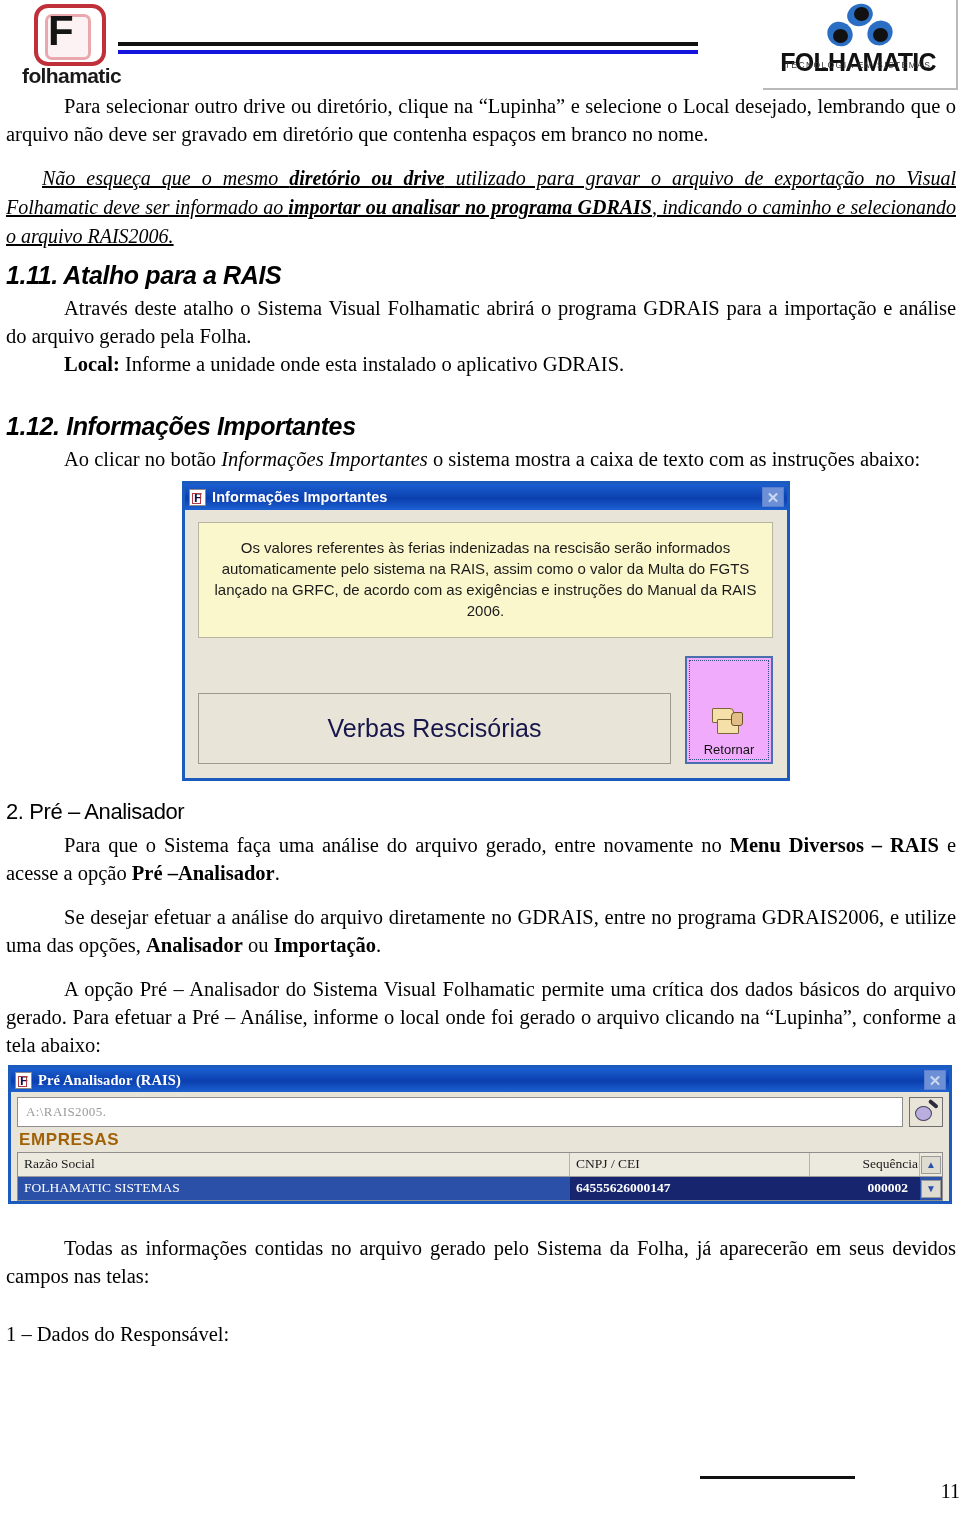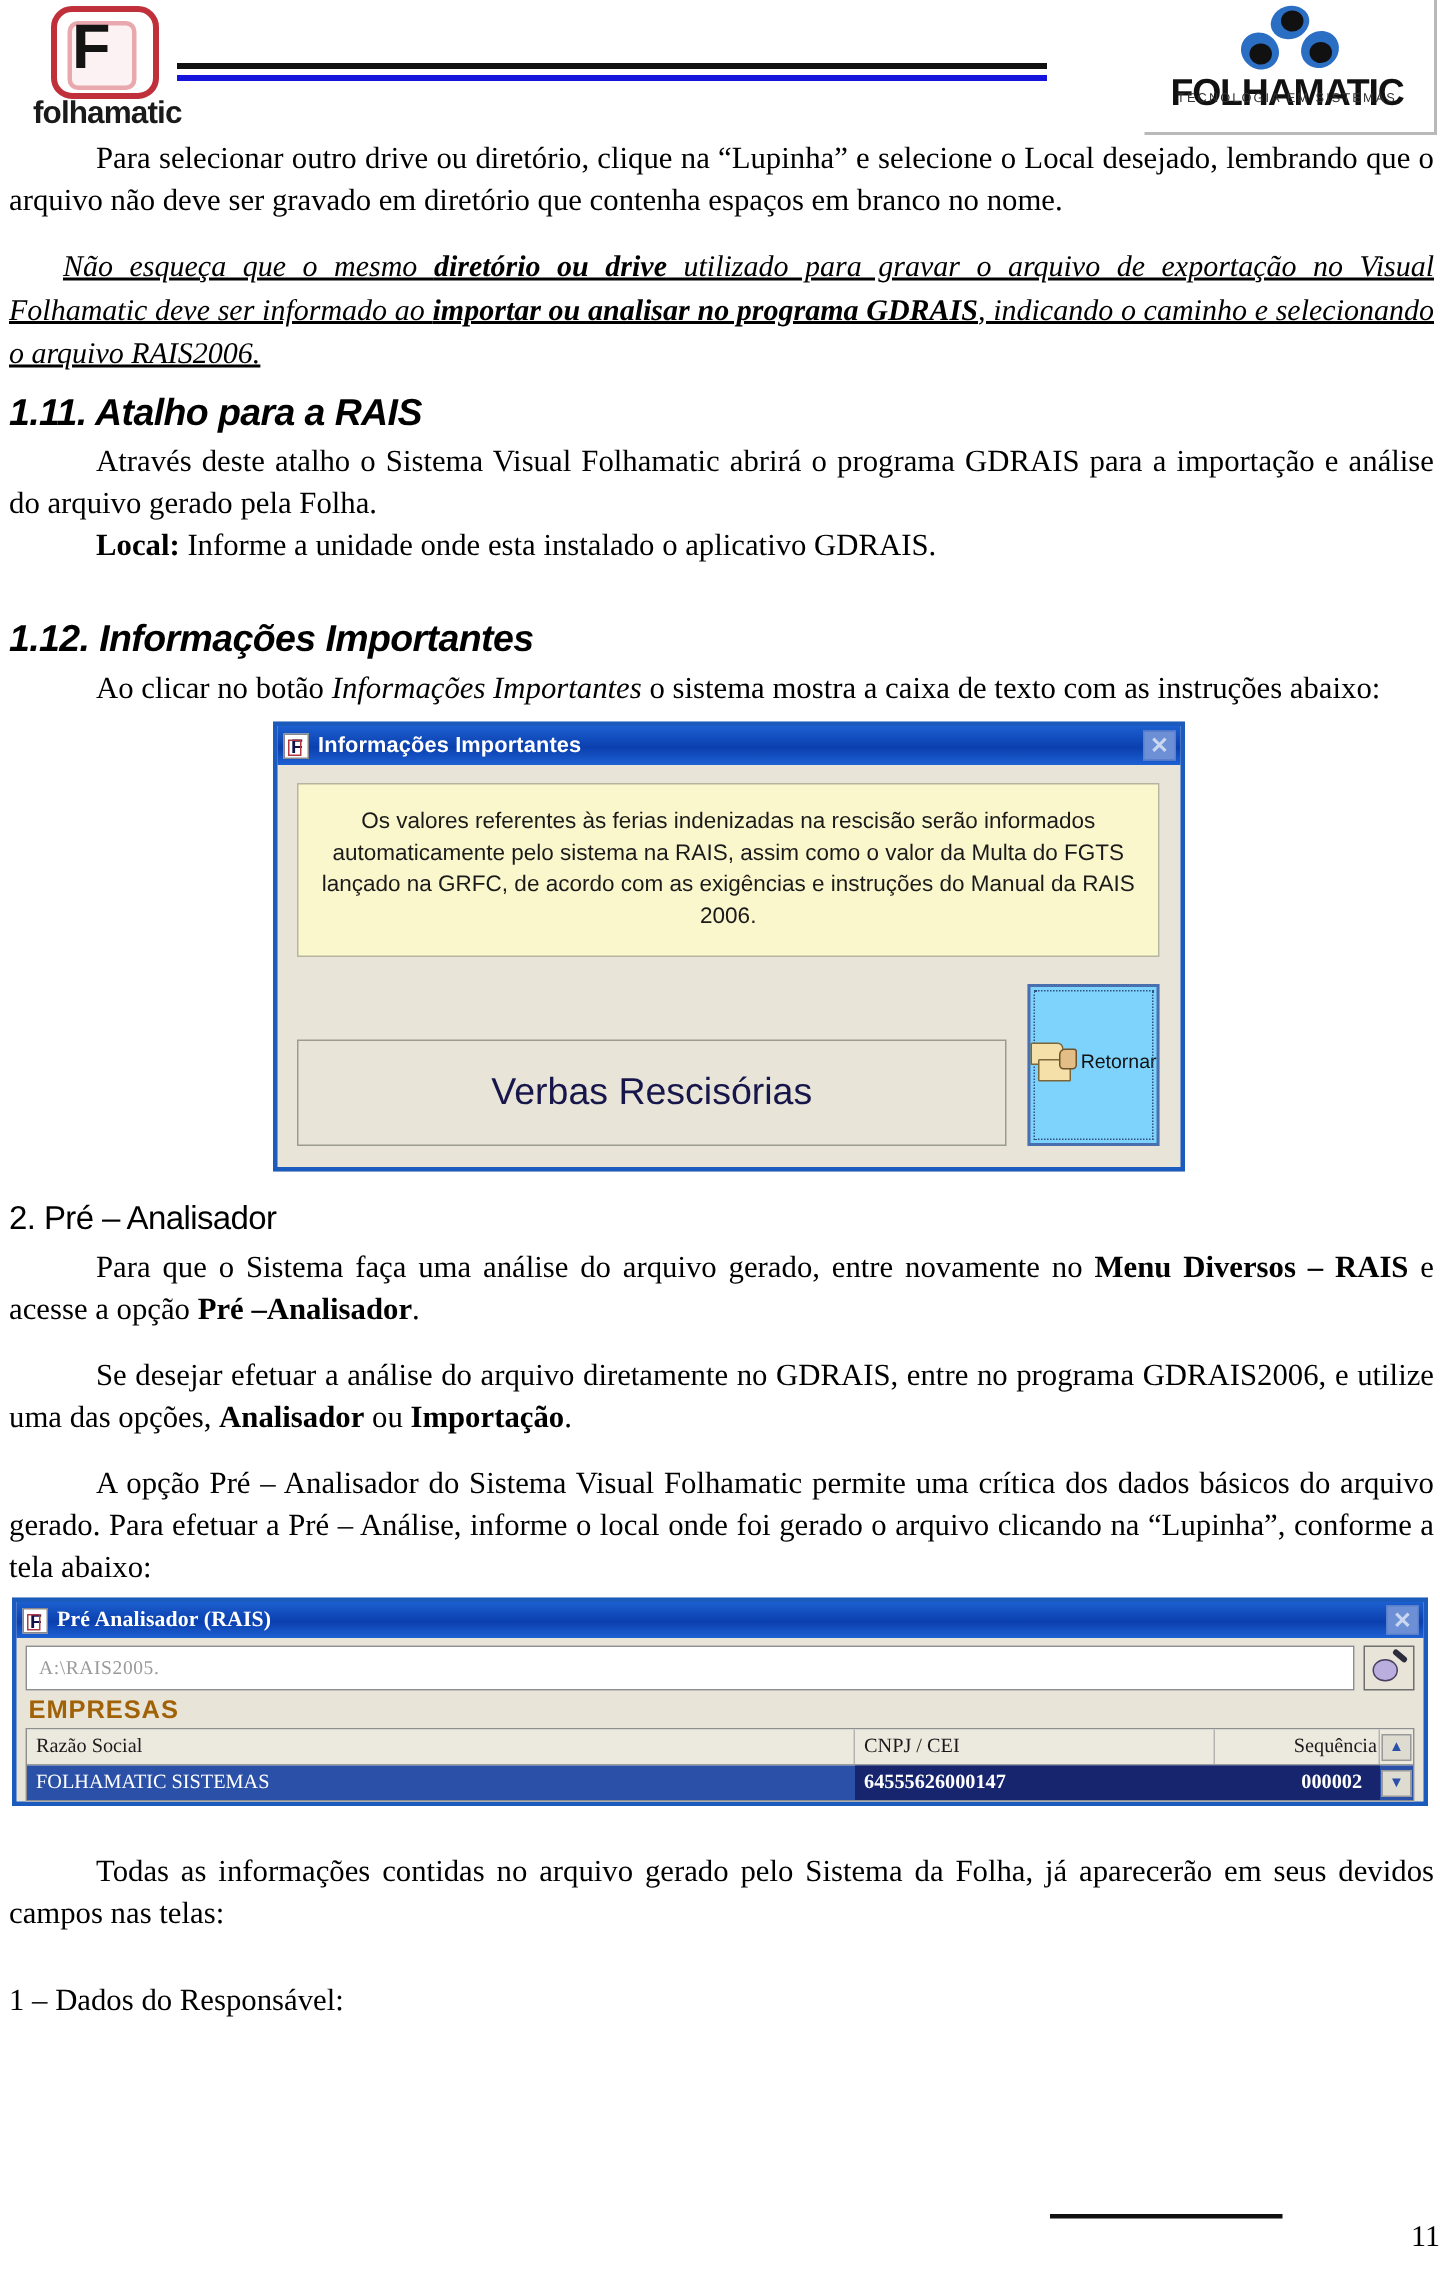--- a/index.html
+++ b/index.html
@@ -276,23 +276,23 @@
     font-size: 25px;
     color: #16164a;
     padding: 20px 0;
     margin-right: 14px;
     margin-top: 37px;
   }
   .btn-retornar {
     flex: 0 0 auto;
     width: 88px;
     border: 2px solid #4a6fae;
-    background: #7dd3fc;
+    background: #f0abfc;
     display: flex;
-    flex-direction: row;
+    flex-direction: column;
     align-items: center;
     justify-content: flex-end;
     padding-bottom: 5px;
     outline: 1px dotted #30507f;
     outline-offset: -5px;
   }
   .icon-folder {
     width: 34px;
     height: 28px;
     position: relative;

